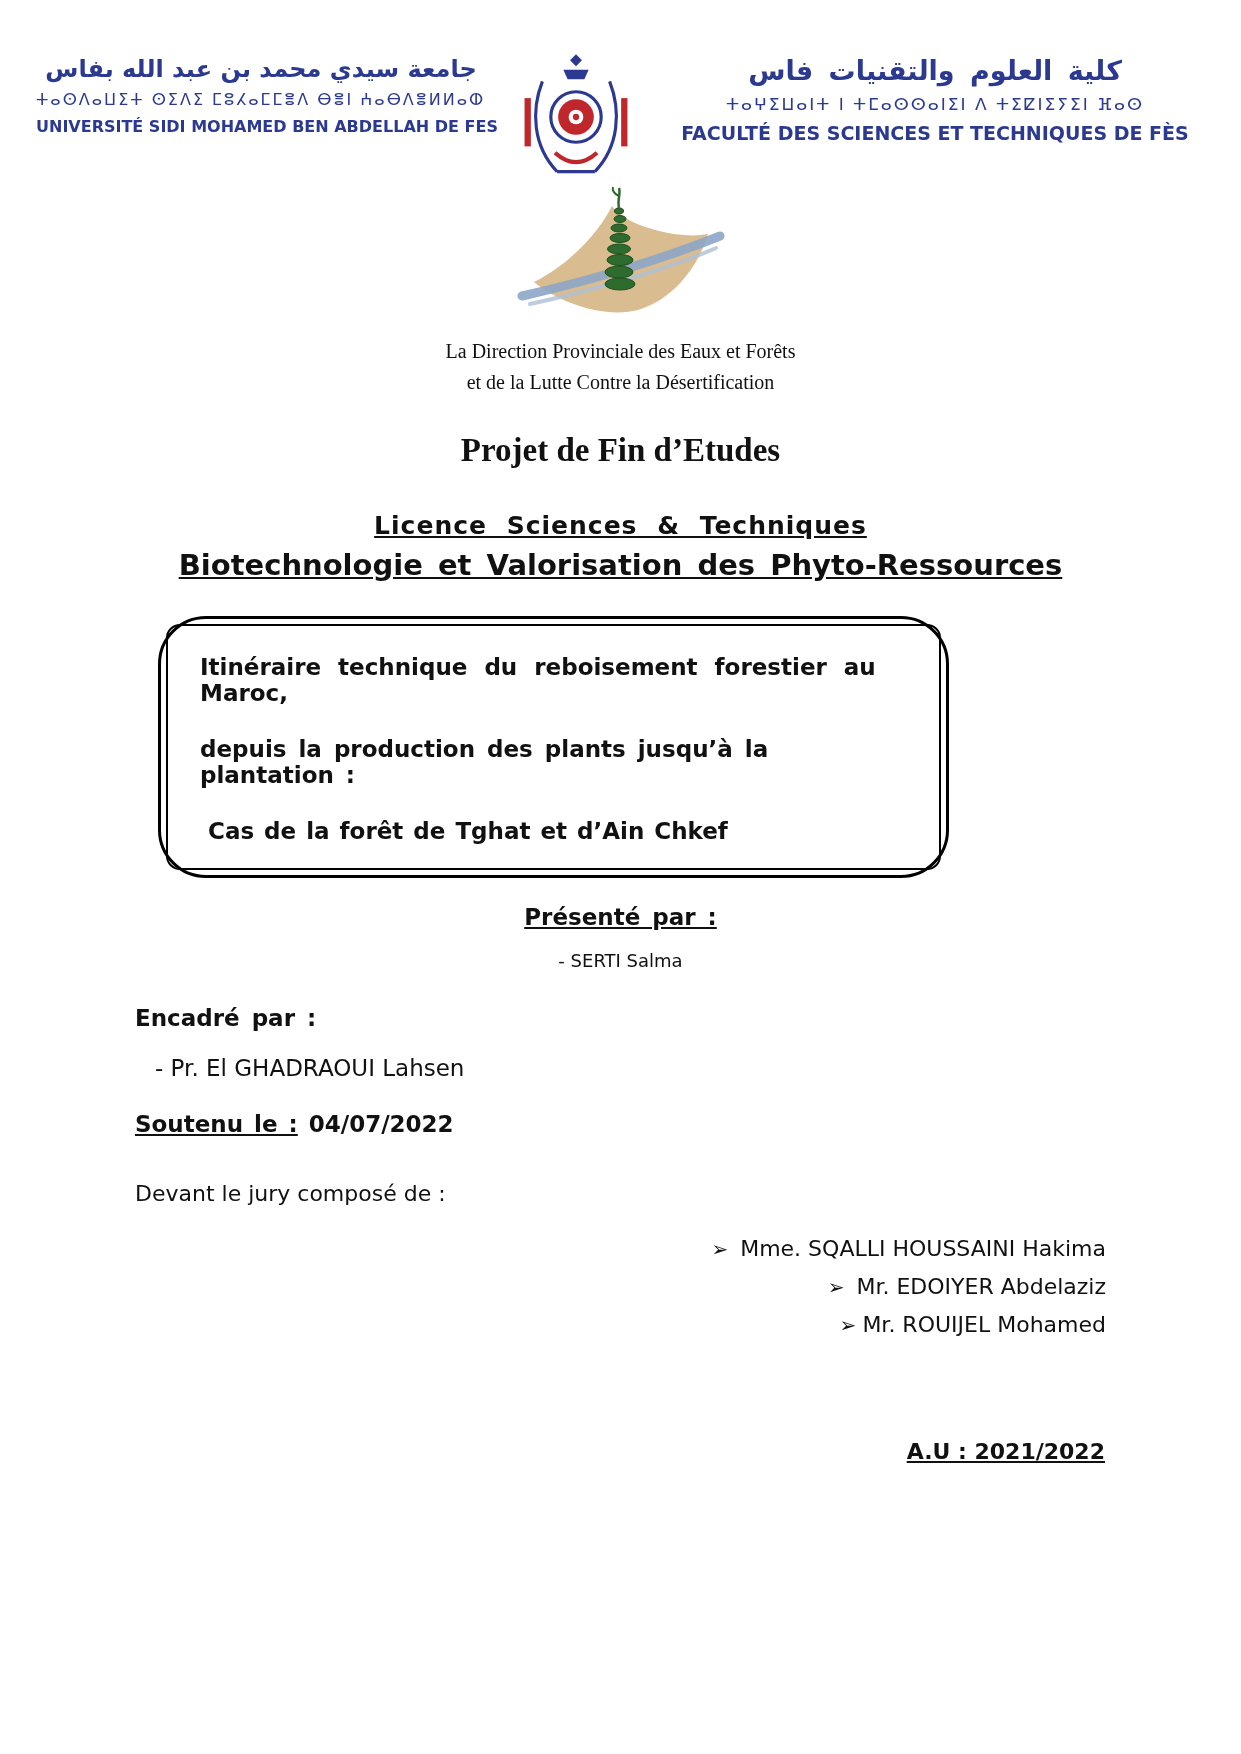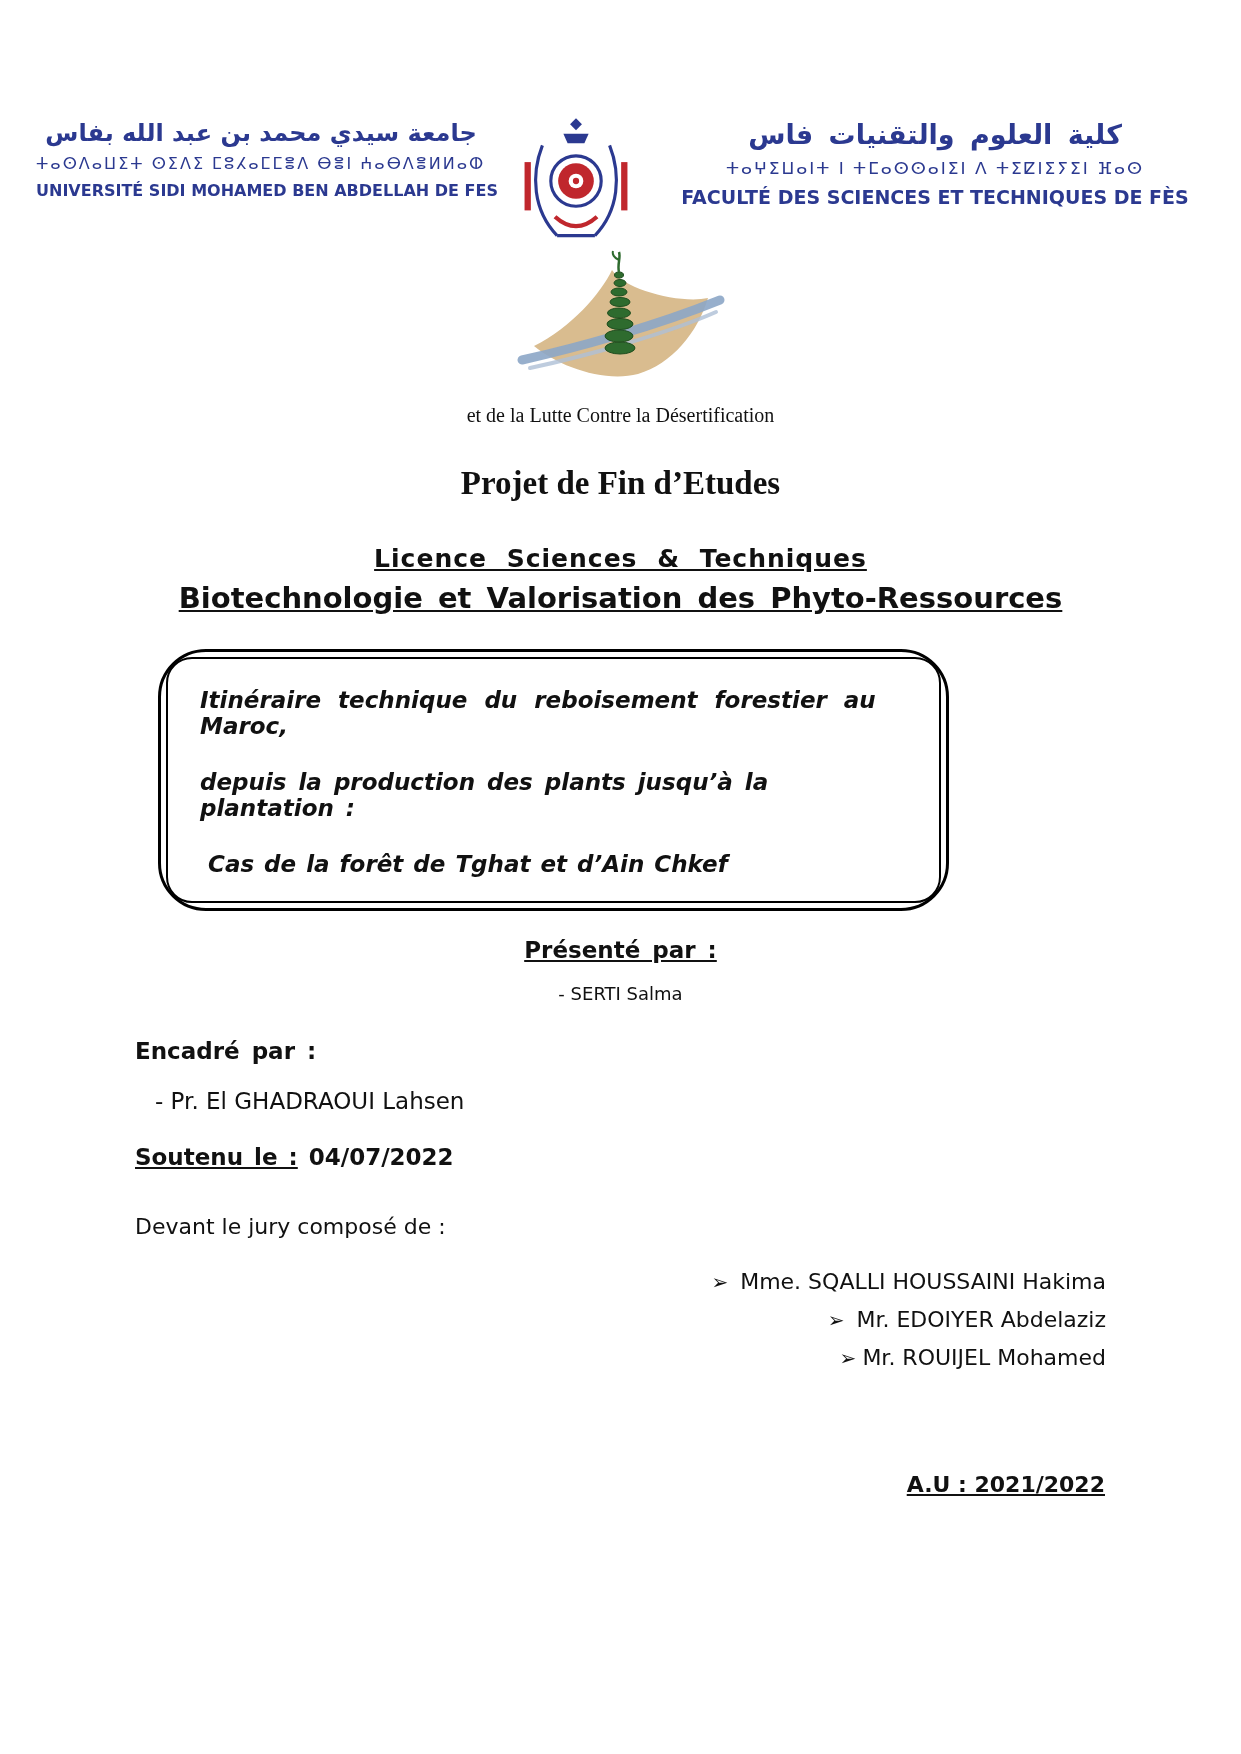--- a/index.html
+++ b/index.html
@@ -5,21 +5,21 @@
   html,body{margin:0;padding:0;background:#e8e8e8;}
   .page{
     position:relative;
     width:1241px;height:1754px;
     margin:0 auto;
     background:#ffffff;
     font-family:"DejaVu Sans",sans-serif;
     color:#111;
     overflow:hidden;
     box-sizing:border-box;
-    padding-top:118px;
+    padding-top:54px;
   }
   
   .header{
     display:flex;
     align-items:flex-start;
     justify-content:space-between;
     padding:0 36px 0 36px;
   }
   .inst{text-align:center;color:#2b3990;}
   .inst.left{width:450px;}
@@ -52,23 +52,22 @@
   .program-title{
     text-align:center;font-weight:bold;font-size:29px;
     margin-top:8px;word-spacing:5px;
   }
   
   .subject-outer{
     margin:34px 292px 0 158px;
     border:3.5px solid #000;border-radius:48px;padding:5px;
   }
   .subject-inner{
-    border:2px solid #000;border-radius:26px;
+    border:2px solid #000;border-radius:14px;
     padding:28px 30px 22px 32px;
-    font-style:italic;
   }
   .subject-line{font-weight:bold;font-size:23px;margin-bottom:30px;}
   .subject-line.l1{word-spacing:9px;}
   .subject-line.l2{word-spacing:4px;}
   .subject-line.l3{word-spacing:2px;margin-bottom:2px;padding-left:8px;}
   
   .presented-label{
     text-align:center;font-weight:bold;font-size:23px;margin-top:26px;word-spacing:4px;
   }
   .presented-label span{text-decoration:underline;}
@@ -145,20 +144,21 @@
         <ellipse cx="103" cy="65" rx="11.5" ry="5"></ellipse>
         <ellipse cx="104" cy="54" rx="10" ry="4.5"></ellipse>
         <ellipse cx="103" cy="44" rx="8" ry="4"></ellipse>
         <ellipse cx="104" cy="35" rx="6" ry="3.5"></ellipse>
         <ellipse cx="103" cy="27" rx="4.5" ry="3"></ellipse>
       </g>
       <path d="M103,24 C101,16 105,10 103,4" stroke="#2e6b2e" stroke-width="2.5" fill="none"></path>
       <path d="M103,12 C98,10 96,6 97,3" stroke="#2e6b2e" stroke-width="2" fill="none"></path>
     </svg>
     <div class="forest-caption">
+      <div>La Direction Provinciale des Eaux et Forêts</div>
       <div>et de la Lutte Contre la Désertification</div>
     </div>
   </section>
 
   <h1 class="project-title">Projet de Fin d’Etudes</h1>
 
   <div class="degree-title">
     <span>Licence Sciences &amp; Techniques</span>
   </div>
 

